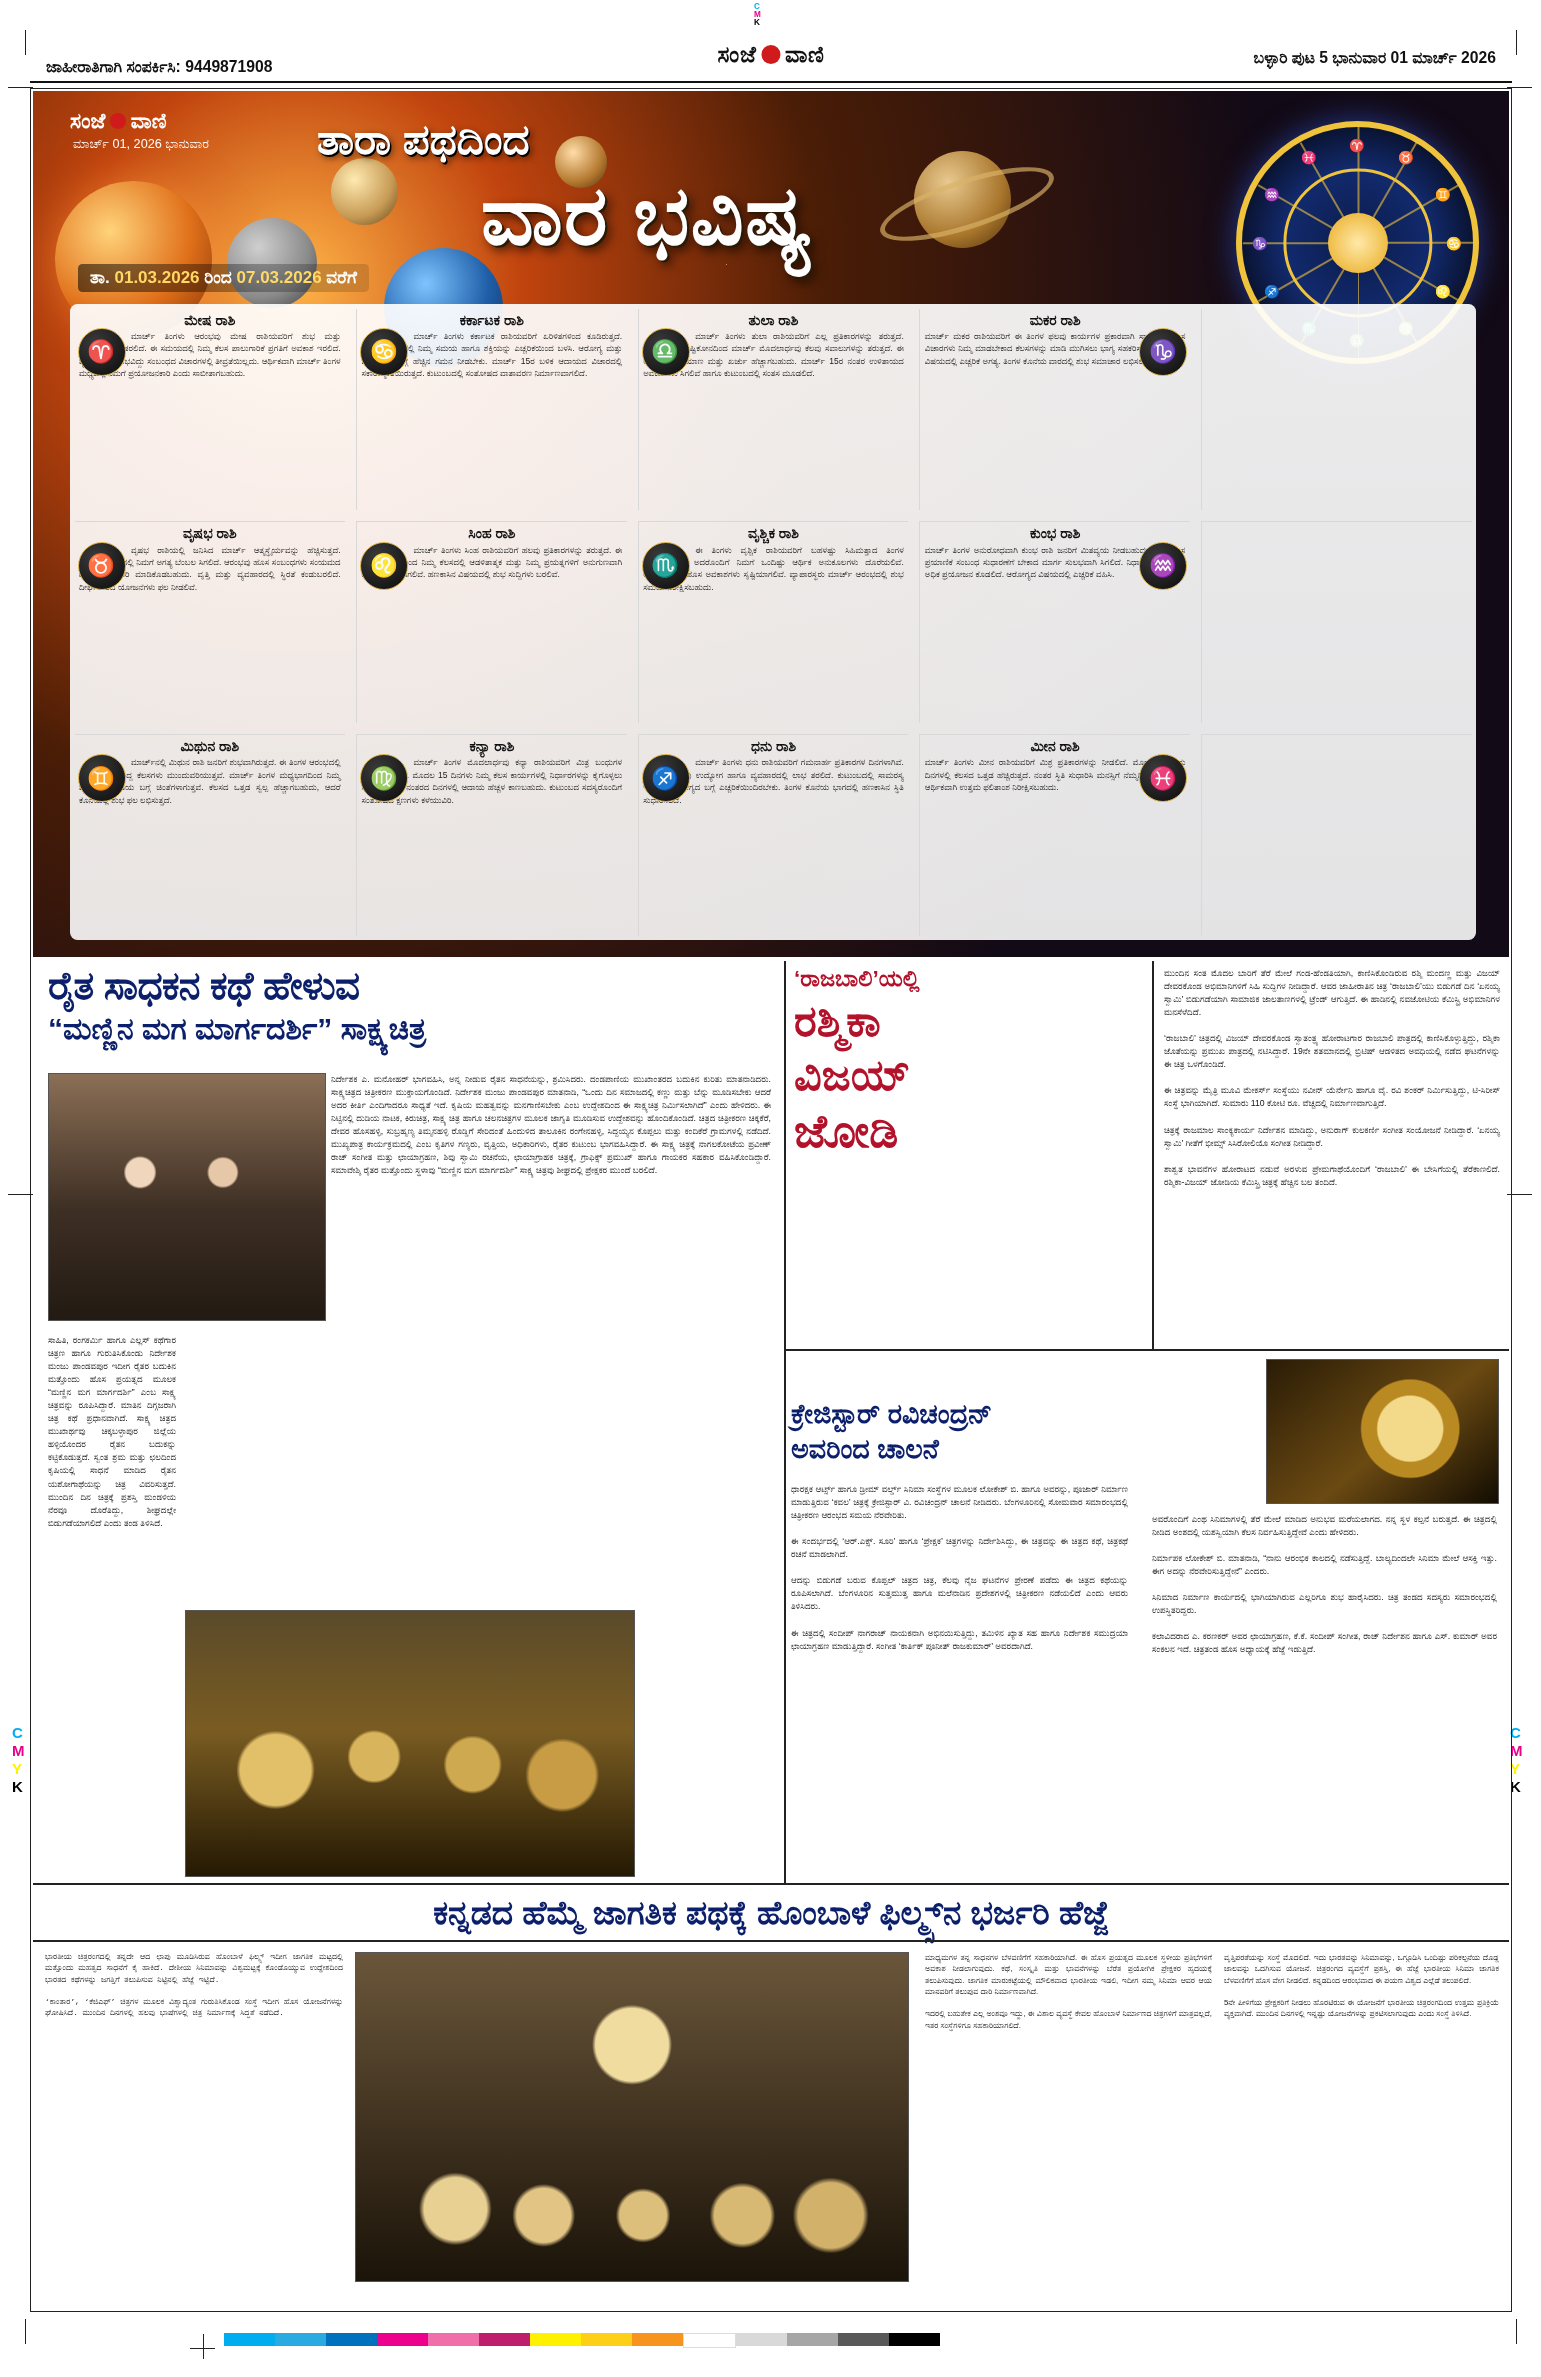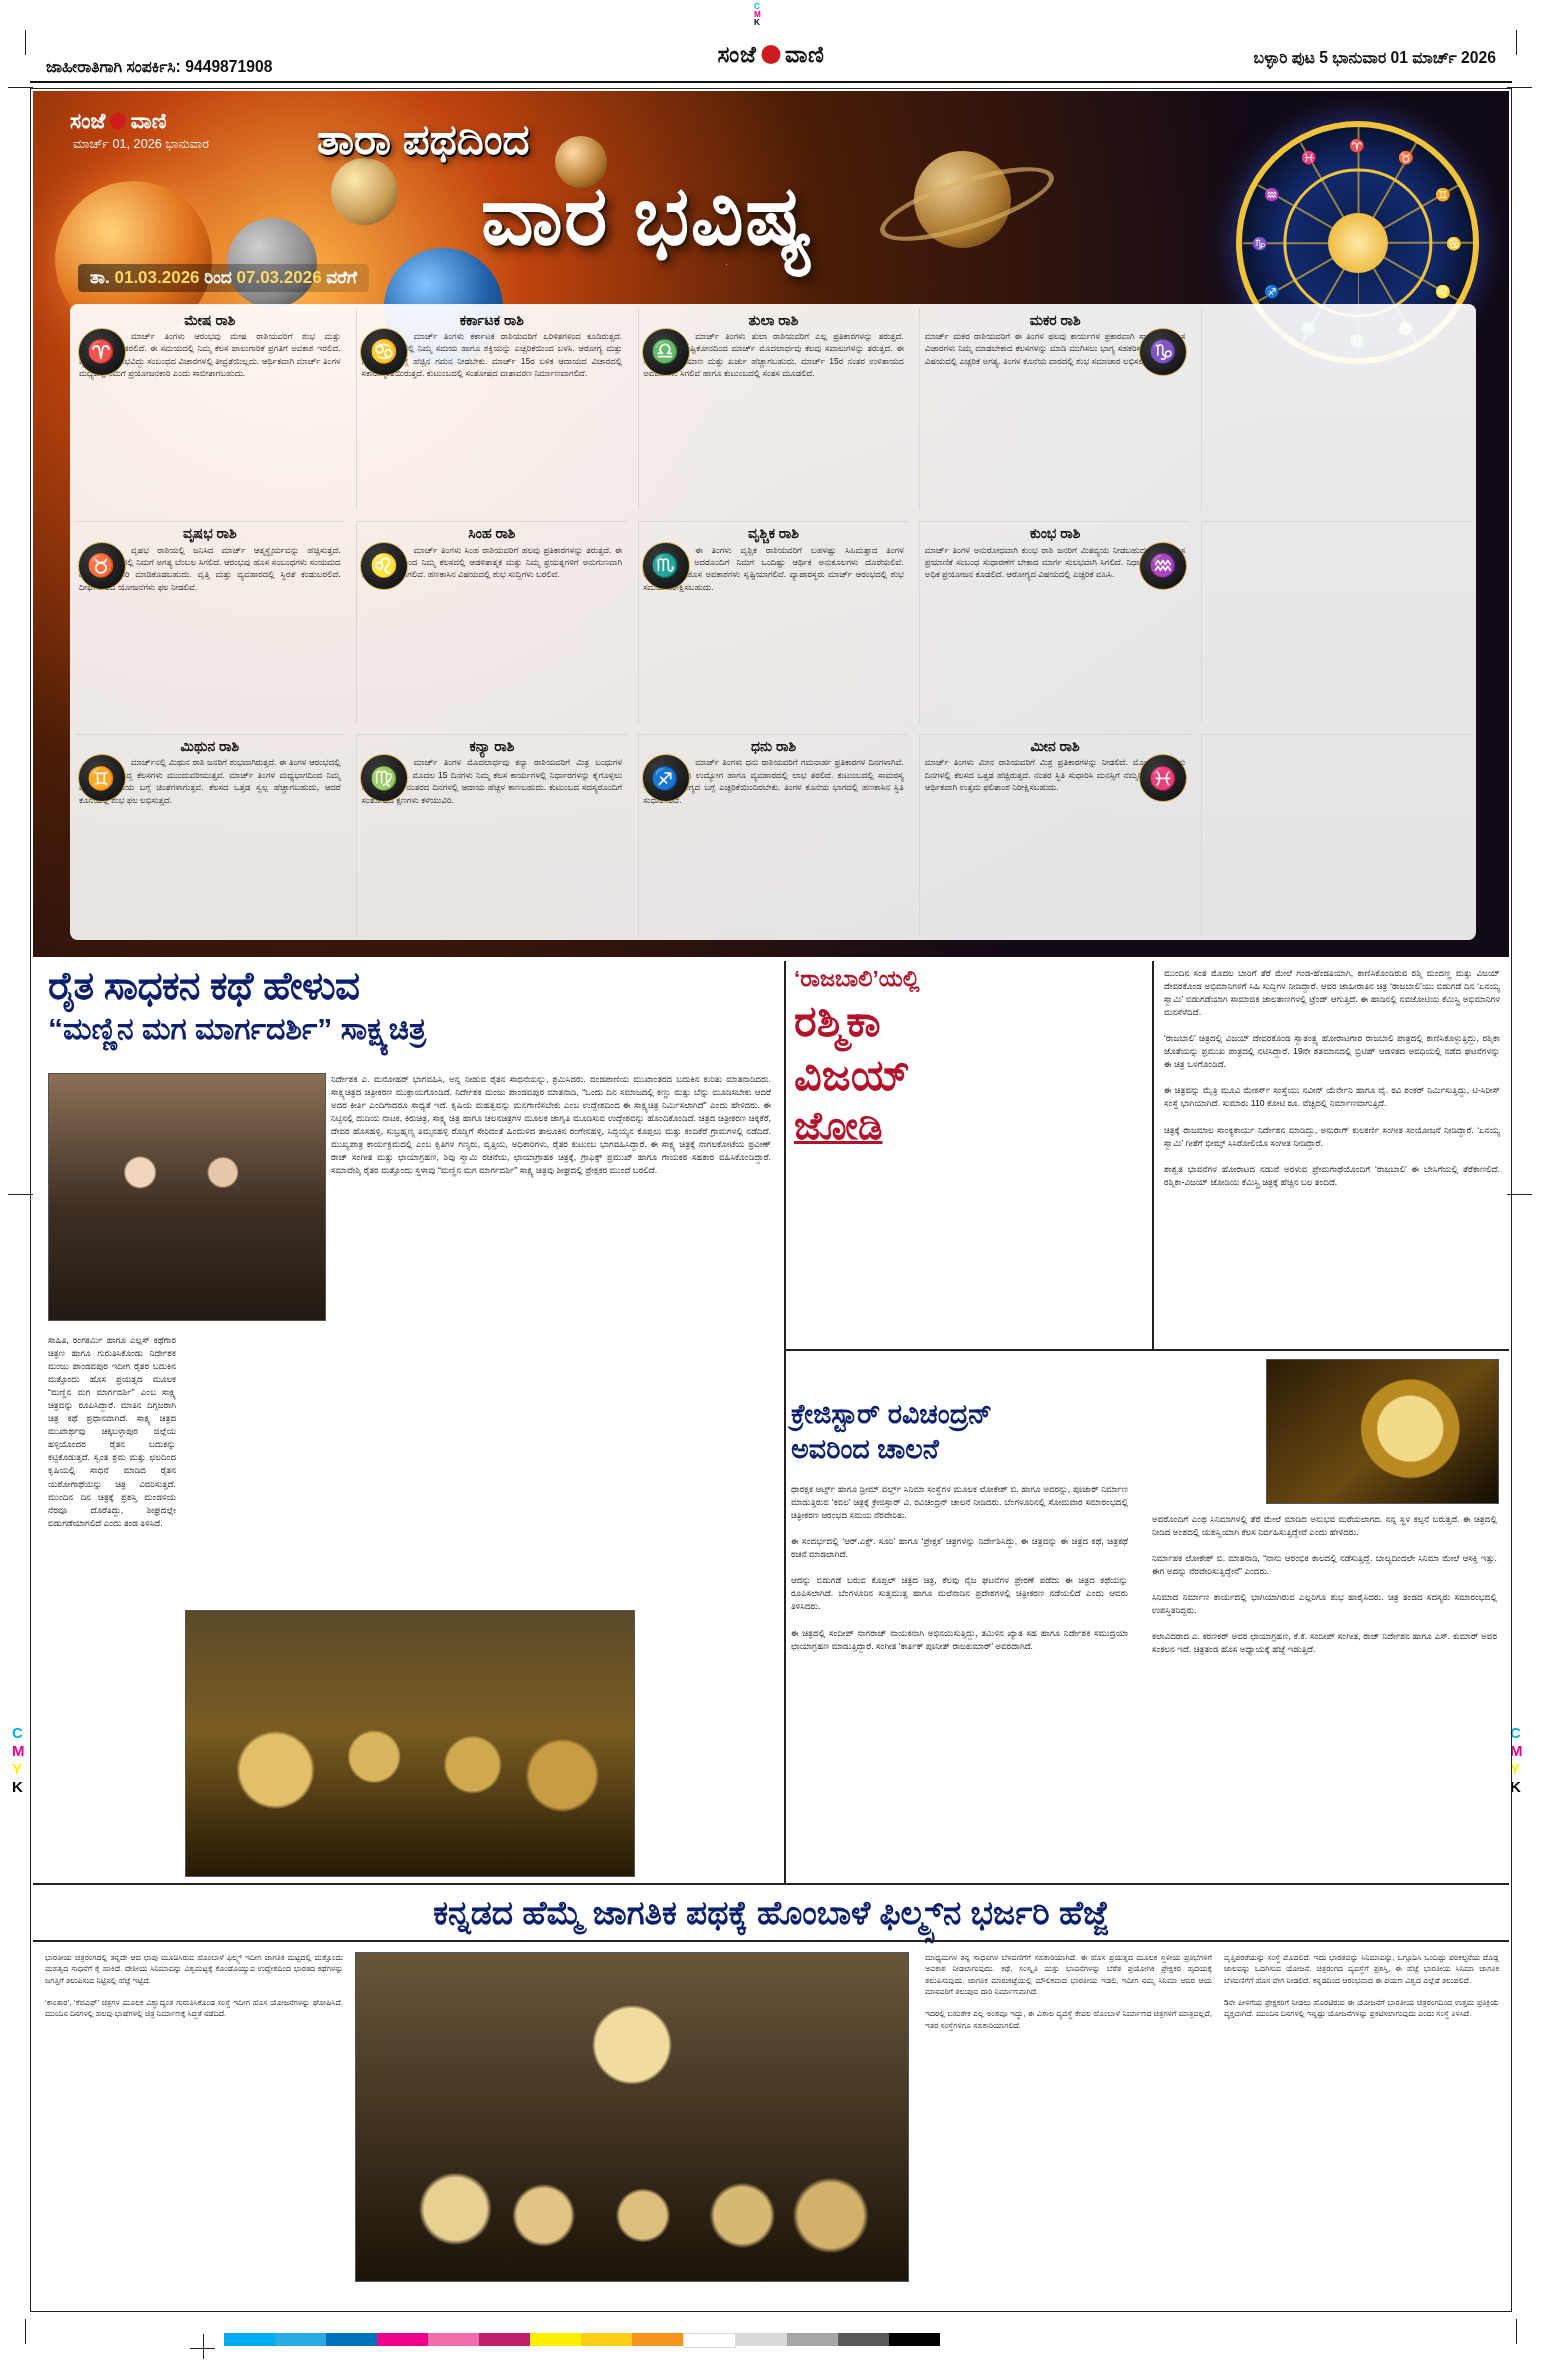--- a/index.html
+++ b/index.html
@@ -338,21 +338,21 @@
         radial-gradient(circle at 20% 60%, #e2c06a 0 9%, transparent 10%),
         radial-gradient(circle at 42% 55%, #d8b45c 0 8%, transparent 9%),
         radial-gradient(circle at 64% 58%, #cfa94f 0 8%, transparent 9%),
         radial-gradient(circle at 84% 62%, #c79c45 0 8%, transparent 9%),
         linear-gradient(180deg,#5a4a2a,#7a5c22 45%,#241903);"></div>
     </div>
 
     <div class="rk-head" style="left:761px;top:4.5px;font-size:22.4px;width:351px;">‘ರಾಜಬಾಲಿ’ಯಲ್ಲಿ</div>
     <div class="rk-head" style="left:761px;top:36px;font-size:43px;">ರಶ್ಮಿಕಾ</div>
     <div class="rk-head" style="left:761px;top:90px;font-size:43px;">ವಿಜಯ್</div>
-    <div class="rk-head" style="left:761px;top:143px;font-size:39px;text-decoration:underline;">ಜೋಡಿ</div>
+    <div class="rk-head" style="left:761px;top:143px;font-size:46px;">ಜೋಡಿ</div>
 
     <div class="col-txt" style="left:1131px;top:6px;width:336px;height:373px;white-space:pre-line;">ಮುಂದಿನ ಸಂತ ಮೊದಲ ಬಾರಿಗೆ ತೆರೆ ಮೇಲೆ ಗಂಡ-ಹೆಂಡತಿಯಾಗಿ, ಕಾಣಿಸಿಕೊಂಡಿರುವ ರಶ್ಮಿ ಮಂದಣ್ಣ ಮತ್ತು ವಿಜಯ್ ದೇವರಕೊಂಡ ಅಭಿಮಾನಿಗಳಿಗೆ ಸಿಹಿ ಸುದ್ದಿಗಳ ನೀಡಿದ್ದಾರೆ. ಆವರ ಜಾಹೀರಾತಿನ ಚಿತ್ರ ‘ರಾಜಬಾಲಿ’ಯು ಬಿಡುಗಡೆ ದಿನ ‘ಏನಯ್ಯ ಸ್ವಾಮಿ’ ಬಿಡುಗಡೆಯಾಗಿ ಸಾಮಾಜಿಕ ಜಾಲತಾಣಗಳಲ್ಲಿ ಟ್ರೆಂಡ್ ಆಗುತ್ತಿದೆ. ಈ ಹಾಡಿನಲ್ಲಿ ನವಜೋಟಿಯ ಕೆಮಿಸ್ಟ್ರಿ ಅಭಿಮಾನಿಗಳ ಮನಸೆಳೆದಿದೆ.
 
 ‘ರಾಜಬಾಲಿ’ ಚಿತ್ರದಲ್ಲಿ ವಿಜಯ್ ದೇವರಕೊಂಡ ಸ್ವಾತಂತ್ರ್ಯ ಹೋರಾಟಗಾರ ರಾಜಬಾಲಿ ಪಾತ್ರದಲ್ಲಿ ಕಾಣಿಸಿಕೊಳ್ಳುತ್ತಿದ್ದು, ರಶ್ಮಿಕಾ ಜೊತೆಯನ್ನು ಪ್ರಮುಖ ಪಾತ್ರದಲ್ಲಿ ನಟಿಸಿದ್ದಾರೆ. 19ನೇ ಶತಮಾನದಲ್ಲಿ ಬ್ರಿಟಿಷ್ ಆಡಳಿತದ ಅವಧಿಯಲ್ಲಿ ನಡೆದ ಘಟನೆಗಳನ್ನು ಈ ಚಿತ್ರ ಒಳಗೊಂಡಿದೆ.
 
 ಈ ಚಿತ್ರವನ್ನು ಮೈತ್ರಿ ಮೂವಿ ಮೇಕರ್ಸ್ ಸಂಸ್ಥೆಯು ನವೀನ್ ಯೆರ್ನೇನಿ ಹಾಗೂ ವೈ. ರವಿ ಶಂಕರ್ ನಿರ್ಮಿಸುತ್ತಿದ್ದು, ಟಿ-ಸಿರೀಸ್ ಸಂಸ್ಥೆ ಭಾಗಿಯಾಗಿದೆ. ಸುಮಾರು 110 ಕೋಟಿ ರೂ. ವೆಚ್ಚದಲ್ಲಿ ನಿರ್ಮಾಣವಾಗುತ್ತಿದೆ.
 
 ಚಿತ್ರಕ್ಕೆ ರಾಜಮಾಲ ಸಾಂಕ್ಯಕಾರ್ಯ ನಿರ್ದೇಶನ ಮಾಡಿದ್ದು, ಅನುರಾಗ್ ಕುಲಕರ್ಣಿ ಸಂಗೀತ ಸಂಯೋಜನೆ ನೀಡಿದ್ದಾರೆ. ‘ಏನಯ್ಯ ಸ್ವಾಮಿ’ ಗೀತೆಗೆ ಭೀಮ್ಸ್ ಸಿಸಿರೋಲಿಯೊ ಸಂಗೀತ ನೀಡಿದ್ದಾರೆ.
 
 ಶಾಶ್ವತ ಭಾವನೆಗಳ ಹೋರಾಟದ ನಡುವೆ ಅರಳುವ ಪ್ರೇಮಗಾಥೆಯೊಂದಿಗೆ ‘ರಾಜಬಾಲಿ’ ಈ ಬೇಸಿಗೆಯಲ್ಲಿ ತೆರೆಕಾಣಲಿದೆ. ರಶ್ಮಿಕಾ-ವಿಜಯ್ ಜೋಡಿಯ ಕೆಮಿಸ್ಟ್ರಿ ಚಿತ್ರಕ್ಕೆ ಹೆಚ್ಚಿನ ಬಲ ತಂದಿದೆ.</div>
@@ -379,21 +379,21 @@
 
 ಆದನ್ನು ಬಿಡುಗಡೆ ಬರುವ ಕೊಪ್ಪಲ್ ಚಿತ್ರದ ಚಿತ್ರ, ಕೆಲವು ನೈಜ ಘಟನೆಗಳ ಪ್ರೇರಣೆ ಪಡೆದು ಈ ಚಿತ್ರದ ಕಥೆಯನ್ನು ರೂಪಿಸಲಾಗಿದೆ. ಬೆಂಗಳೂರಿನ ಸುತ್ತಮುತ್ತ ಹಾಗೂ ಮಲೆನಾಡಿನ ಪ್ರದೇಶಗಳಲ್ಲಿ ಚಿತ್ರೀಕರಣ ನಡೆಯಲಿದೆ ಎಂದು ಆವರು ತಿಳಿಸಿದರು.
 
 ಈ ಚಿತ್ರದಲ್ಲಿ ಸಂದೀಪ್ ನಾಗರಾಜ್ ನಾಯಕನಾಗಿ ಅಭಿನಯಿಸುತ್ತಿದ್ದು, ತಮಿಳಿನ ಖ್ಯಾತ ಸಹ ಹಾಗೂ ನಿರ್ದೇಶಕ ಸಮುದ್ರಯಾ ಛಾಯಾಗ್ರಹಣ ಮಾಡುತ್ತಿದ್ದಾರೆ. ಸಂಗೀತ ‘ಕಾರ್ತಿಕ್ ಪೂನೀತ್ ರಾಜಕುಮಾರ್’ ಅವರದಾಗಿದೆ.</div>
   </div>
 
   <div class="bottom">
     <div class="bot-title">ಕನ್ನಡದ ಹೆಮ್ಮೆ ಜಾಗತಿಕ ಪಥಕ್ಕೆ ಹೊಂಬಾಳೆ ಫಿಲ್ಮ್ಸ್‌ನ ಭರ್ಜರಿ ಹೆಜ್ಜೆ</div>
     <div class="hdiv" style="left:0;top:49px;width:1476px;"></div>
 
-    <div class="col-txt tiny" style="left:12px;top:61px;width:298px;height:336px;white-space:pre-line;">ಭಾರತೀಯ ಚಿತ್ರರಂಗದಲ್ಲಿ ತನ್ನದೇ ಆದ ಛಾಪು ಮೂಡಿಸಿರುವ ಹೊಂಬಾಳೆ ಫಿಲ್ಮ್ಸ್ ಇದೀಗ ಜಾಗತಿಕ ಮಟ್ಟದಲ್ಲಿ ಮತ್ತೊಂದು ಮಹತ್ವದ ಸಾಧನೆಗೆ ಕೈ ಹಾಕಿದೆ. ದೇಶೀಯ ಸಿನಿಮಾವನ್ನು ವಿಶ್ವಮಟ್ಟಕ್ಕೆ ಕೊಂಡೊಯ್ಯುವ ಉದ್ದೇಶದಿಂದ ಭಾರತದ ಕಥೆಗಳನ್ನು ಜಗತ್ತಿಗೆ ತಲುಪಿಸುವ ನಿಟ್ಟಿನಲ್ಲಿ ಹೆಜ್ಜೆ ಇಟ್ಟಿದೆ.
+    <div class="col-txt tiny" style="left:12px;top:61px;width:298px;height:336px;white-space:pre-line;font-family:Liberation Mono, monospace;">ಭಾರತೀಯ ಚಿತ್ರರಂಗದಲ್ಲಿ ತನ್ನದೇ ಆದ ಛಾಪು ಮೂಡಿಸಿರುವ ಹೊಂಬಾಳೆ ಫಿಲ್ಮ್ಸ್ ಇದೀಗ ಜಾಗತಿಕ ಮಟ್ಟದಲ್ಲಿ ಮತ್ತೊಂದು ಮಹತ್ವದ ಸಾಧನೆಗೆ ಕೈ ಹಾಕಿದೆ. ದೇಶೀಯ ಸಿನಿಮಾವನ್ನು ವಿಶ್ವಮಟ್ಟಕ್ಕೆ ಕೊಂಡೊಯ್ಯುವ ಉದ್ದೇಶದಿಂದ ಭಾರತದ ಕಥೆಗಳನ್ನು ಜಗತ್ತಿಗೆ ತಲುಪಿಸುವ ನಿಟ್ಟಿನಲ್ಲಿ ಹೆಜ್ಜೆ ಇಟ್ಟಿದೆ.
 
 ‘ಕಾಂತಾರ’, ‘ಕೆಜಿಎಫ್’ ಚಿತ್ರಗಳ ಮೂಲಕ ವಿಶ್ವಾದ್ಯಂತ ಗುರುತಿಸಿಕೊಂಡ ಸಂಸ್ಥೆ ಇದೀಗ ಹೊಸ ಯೋಜನೆಗಳನ್ನು ಘೋಷಿಸಿದೆ. ಮುಂದಿನ ದಿನಗಳಲ್ಲಿ ಹಲವು ಭಾಷೆಗಳಲ್ಲಿ ಚಿತ್ರ ನಿರ್ಮಾಣಕ್ಕೆ ಸಿದ್ಧತೆ ನಡೆದಿದೆ.</div>
 
     <div class="photo ph-d" style="left:322px;top:61px;width:552px;height:328px;">
       <div class="ph-in" style="background:
         radial-gradient(circle at 50% 28%, #f1dca0 0 10%, transparent 11%),
         radial-gradient(circle at 18% 78%, #e8cf92 0 6%, transparent 7%),
         radial-gradient(circle at 34% 80%, #e2c585 0 6%, transparent 7%),
         radial-gradient(circle at 52% 80%, #ddbf7c 0 6%, transparent 7%),
         radial-gradient(circle at 70% 80%, #d8b974 0 6%, transparent 7%),

